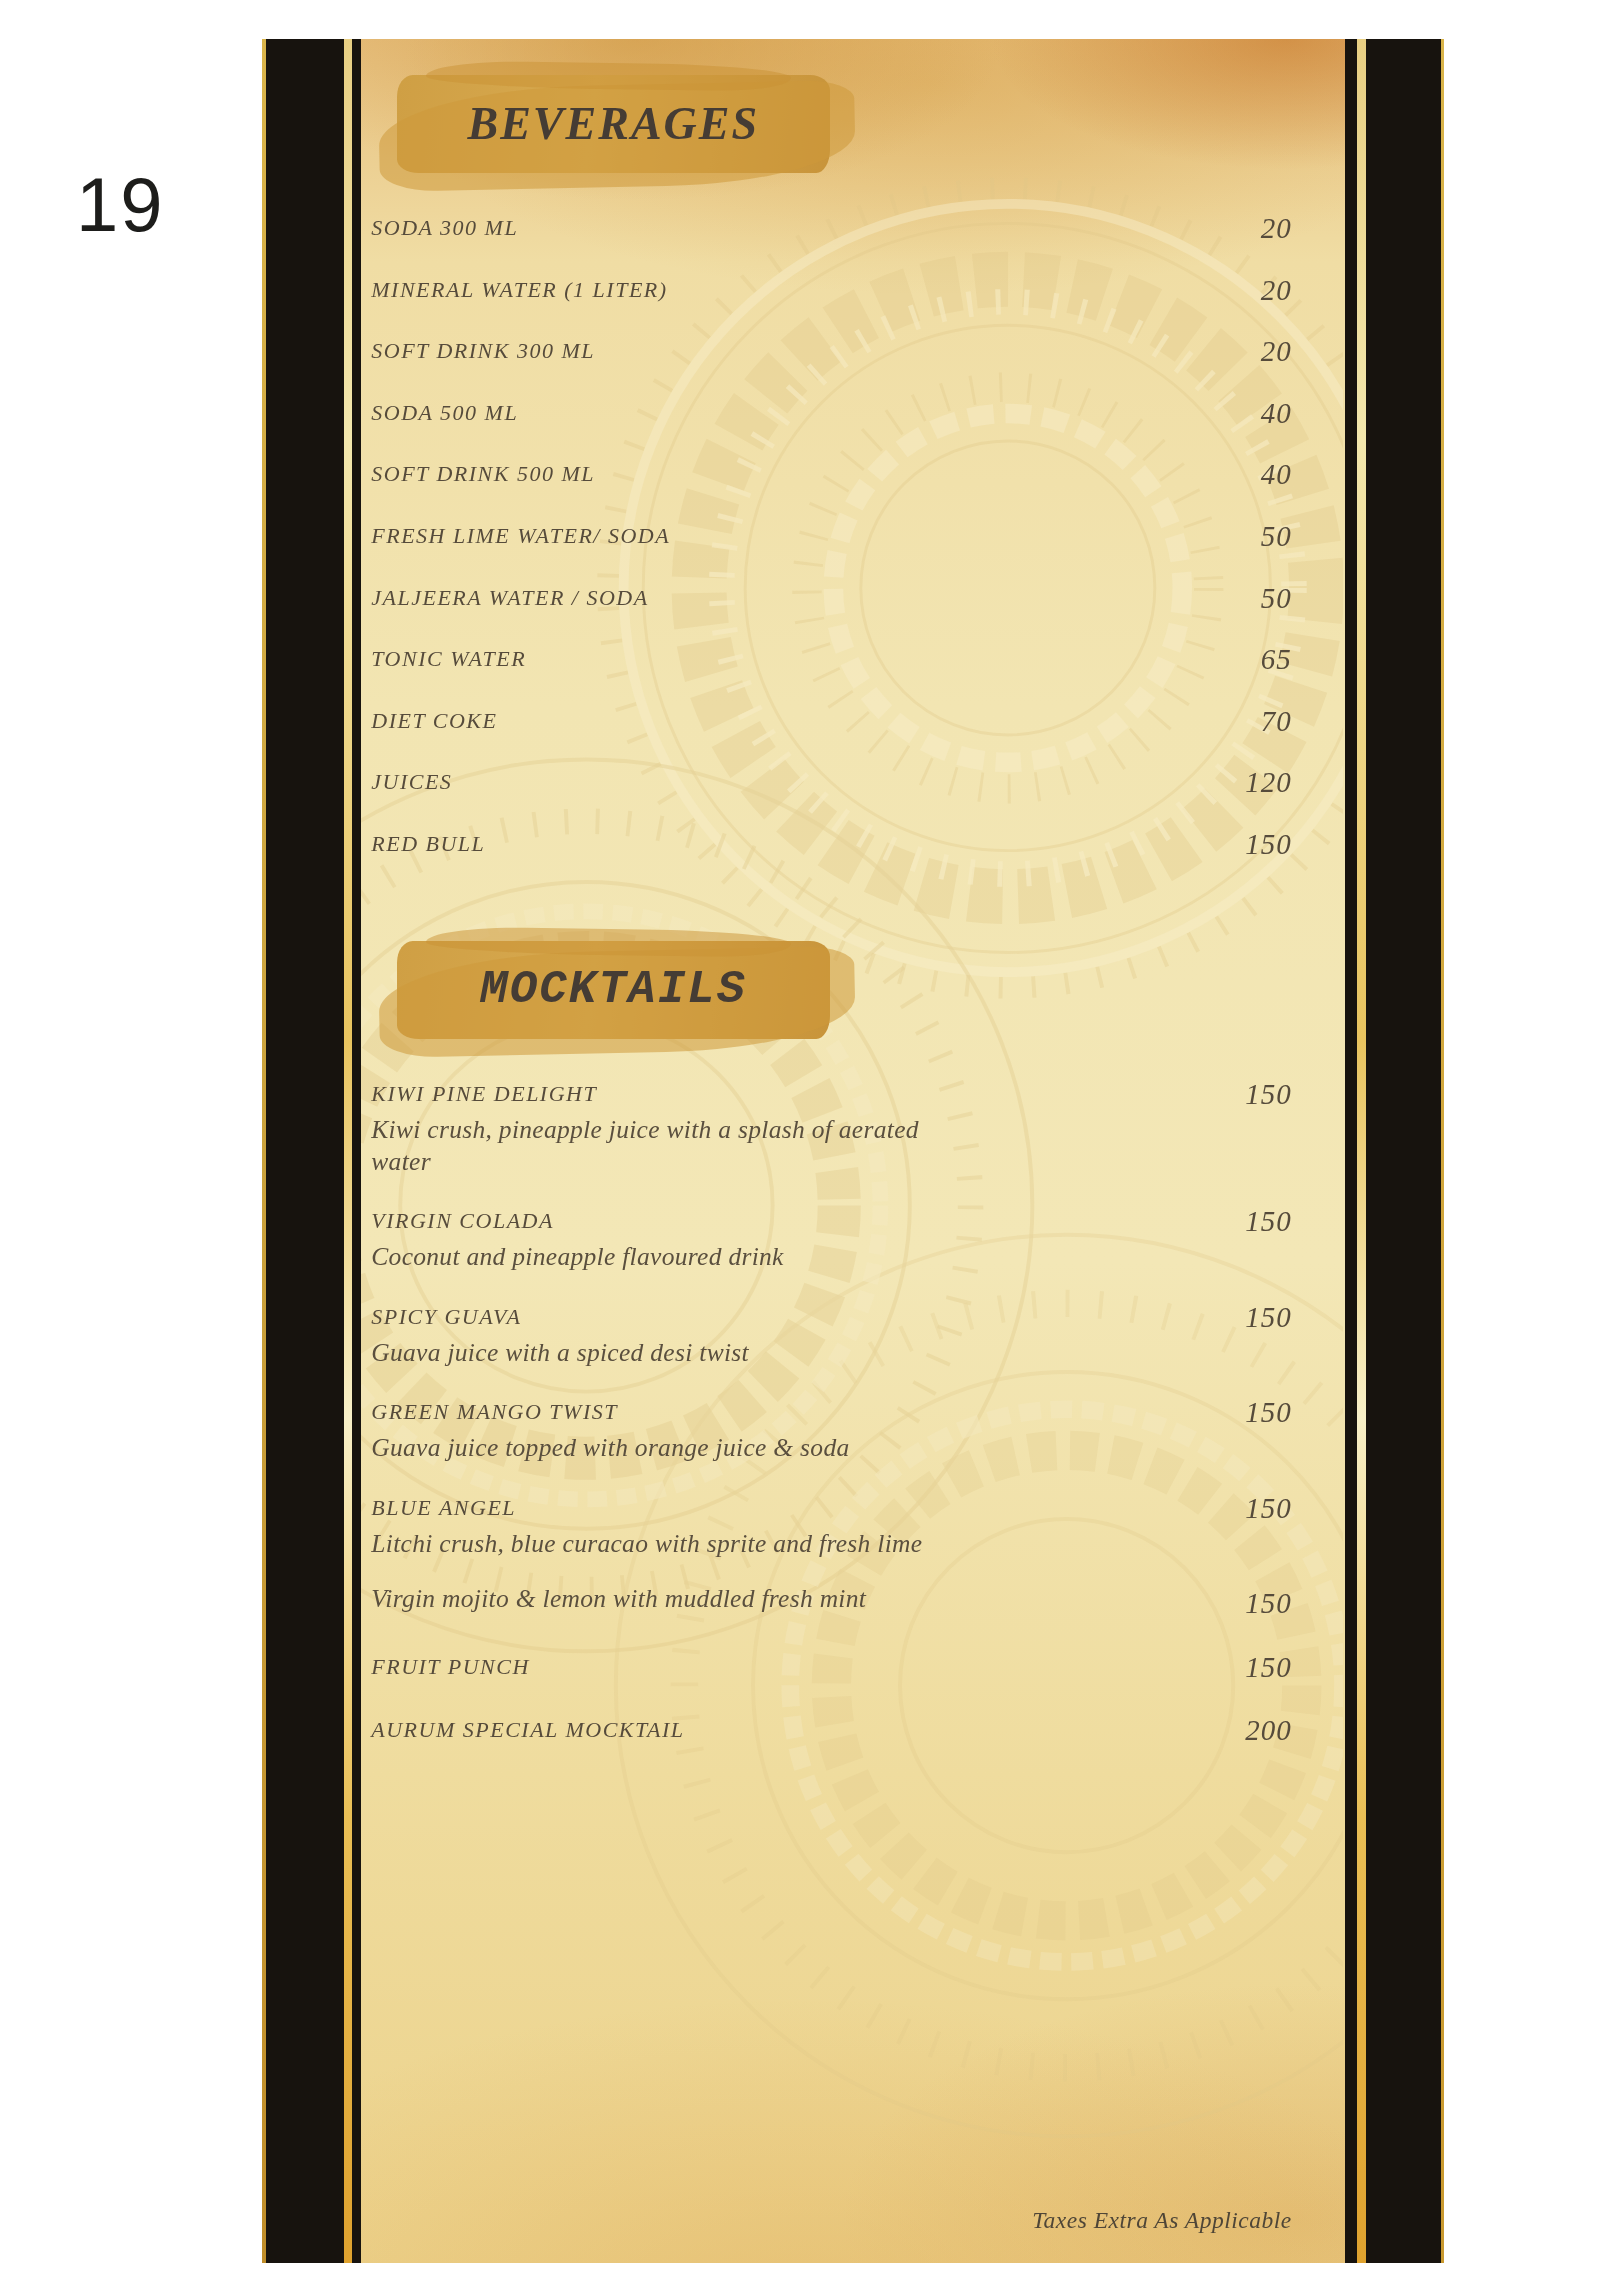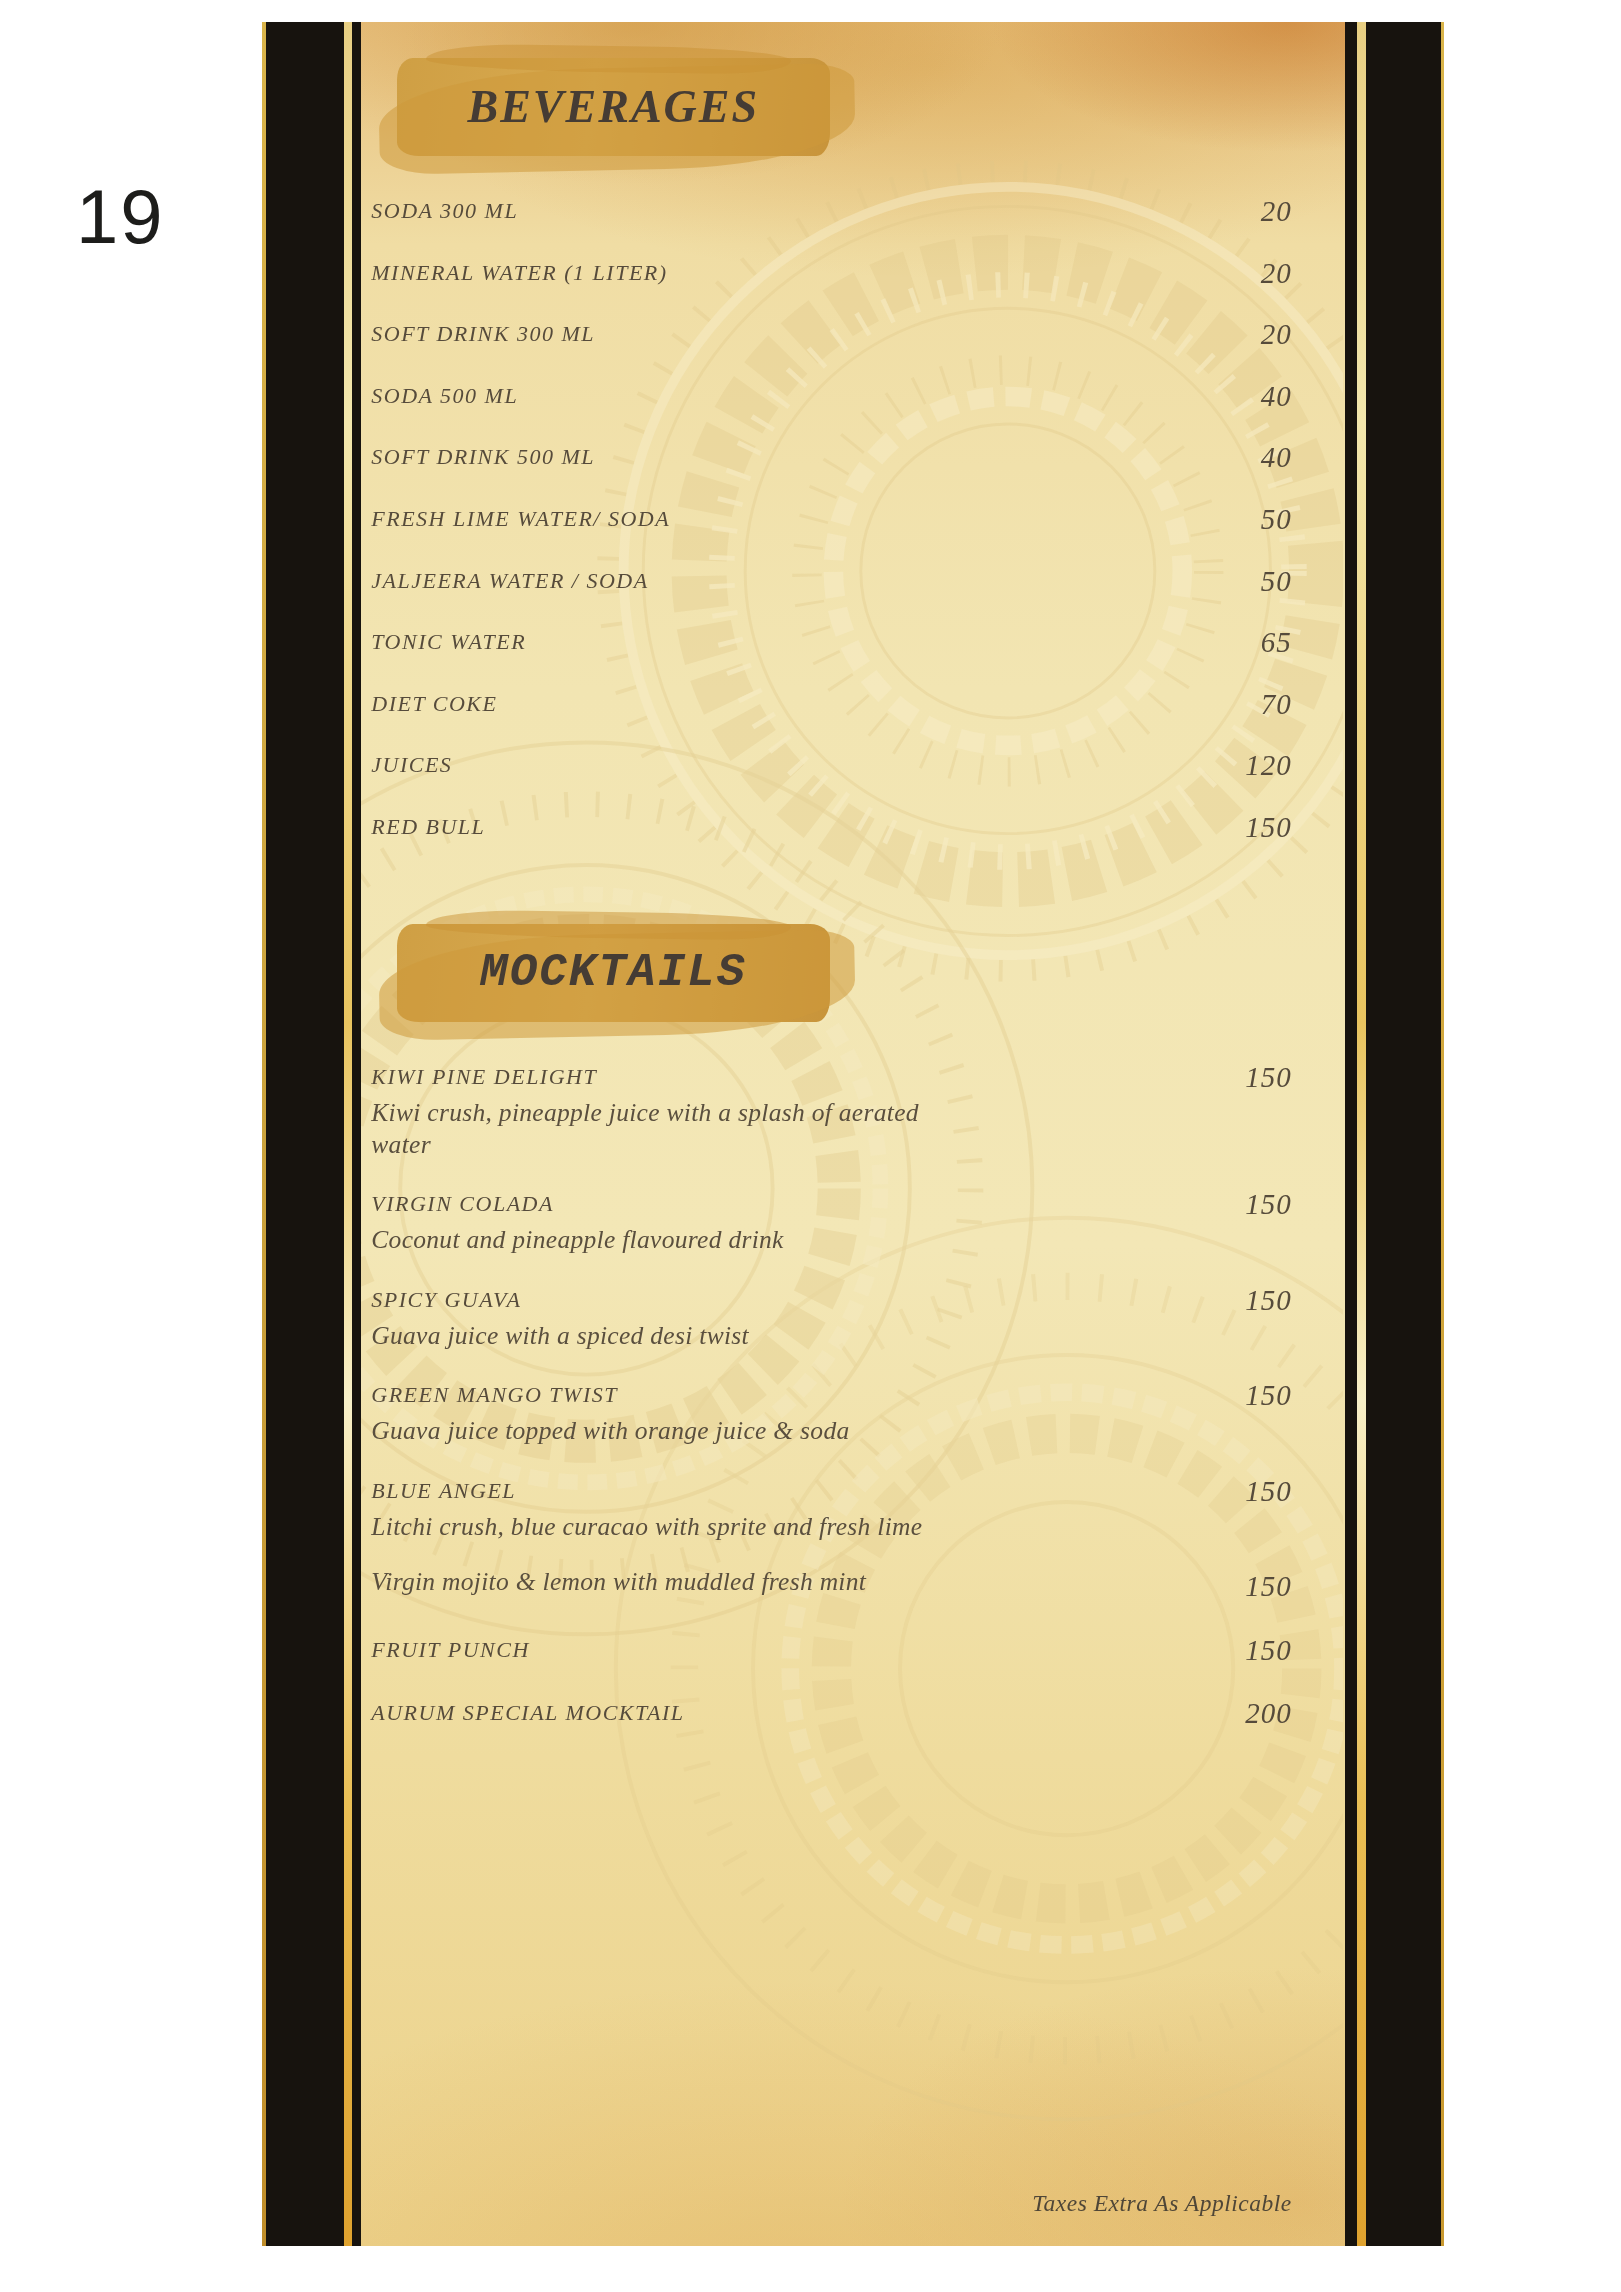--- a/index.html
+++ b/index.html
@@ -3,24 +3,24 @@
 <meta charset="utf-8">
 <style>
   html,body{margin:0;padding:0;}
   body{
     width:1621px;height:2293px;position:relative;background:#ffffff;
     font-family:"Liberation Serif", serif;overflow:hidden;
   }
   .page-number{
     position:absolute;left:76px;top:167px;
     font-family:"Liberation Sans", sans-serif;
-    font-size:76px;line-height:1;color:#1d1d1b;letter-spacing:2px;margin-top:12px;
+    font-size:76px;line-height:1;color:#1d1d1b;letter-spacing:2px;
   }
   .menu-page{
-    position:absolute;left:218px;top:22px;width:1182px;height:2224px;
+    position:absolute;left:218px;top:39px;width:1182px;height:2224px;
     display:flex;flex-direction:row;padding-left:44px;
   }
   .edge{flex:0 0 auto;height:100%;}
   .gold-edge-l{width:3.9px;background:linear-gradient(180deg,#d9b44a,#caa23c 50%,#c08e2a);}
   .black-outer-l{width:78px;background:#17130e;}
   .gold-stripe{background:linear-gradient(180deg,#e8cf83 0%,#f3e7ad 18%,#e9c45f 45%,#f8f0c8 62%,#eabf55 80%,#dfa22e 100%);}
   .gold-stripe-l{width:7.8px;}
   .black-inner-l{width:9.8px;background:#17130e;}
   .black-inner-r{width:12.7px;background:#17130e;}
   .gold-stripe-r{width:8.8px;}

